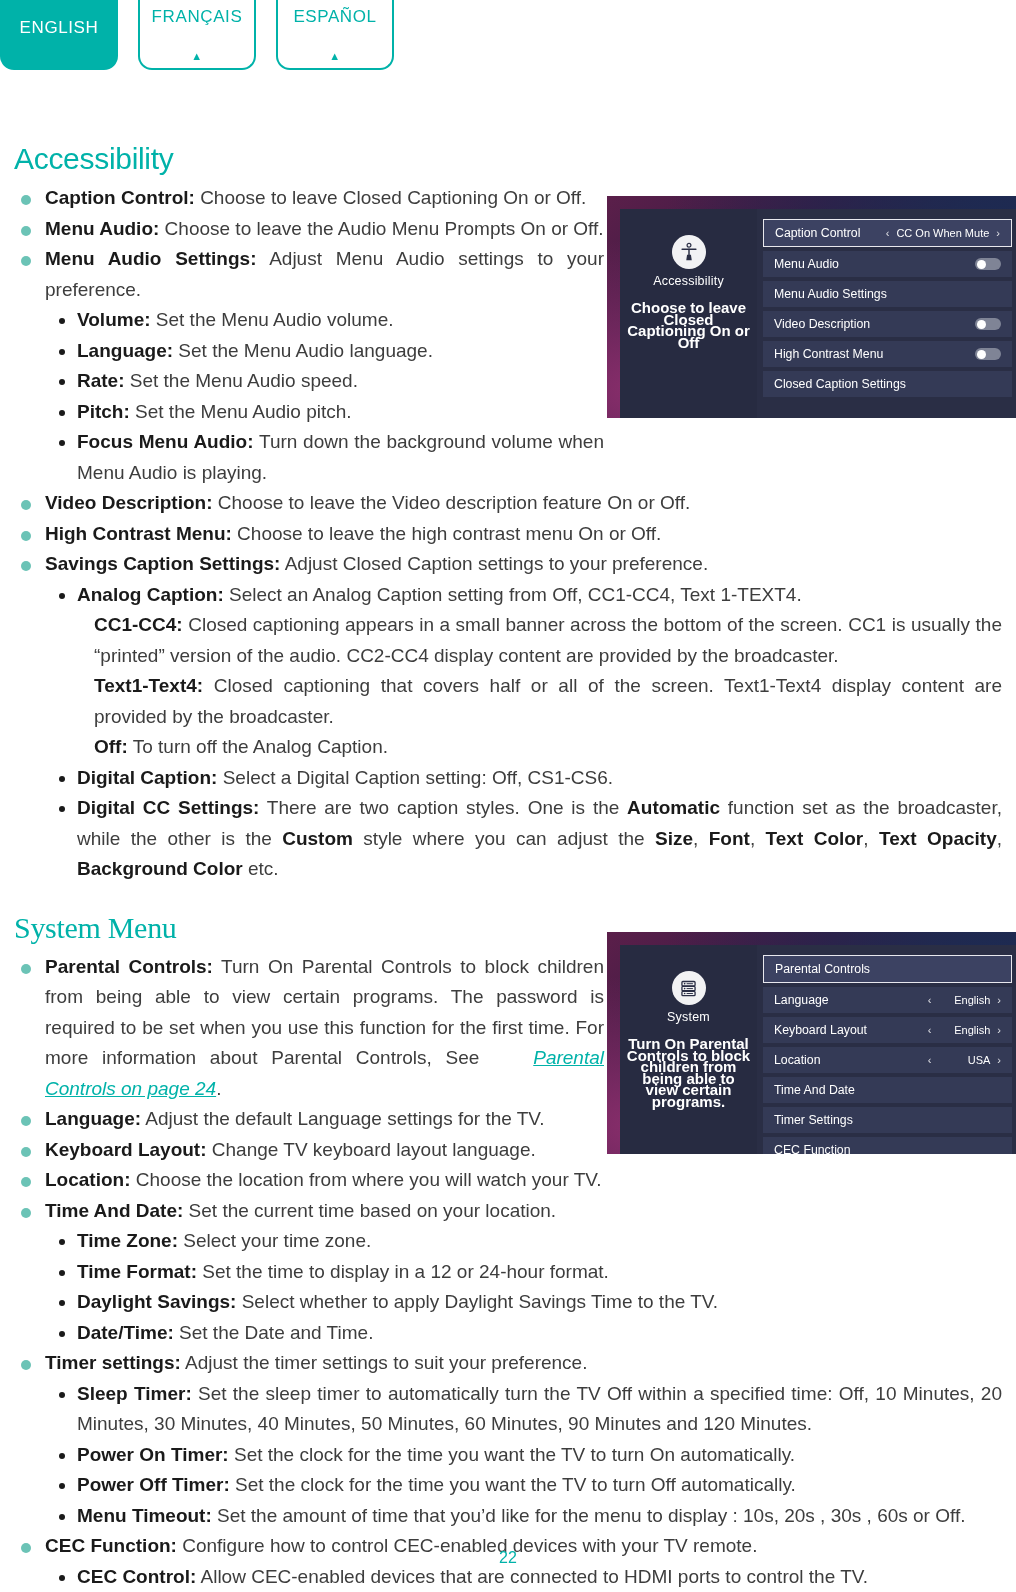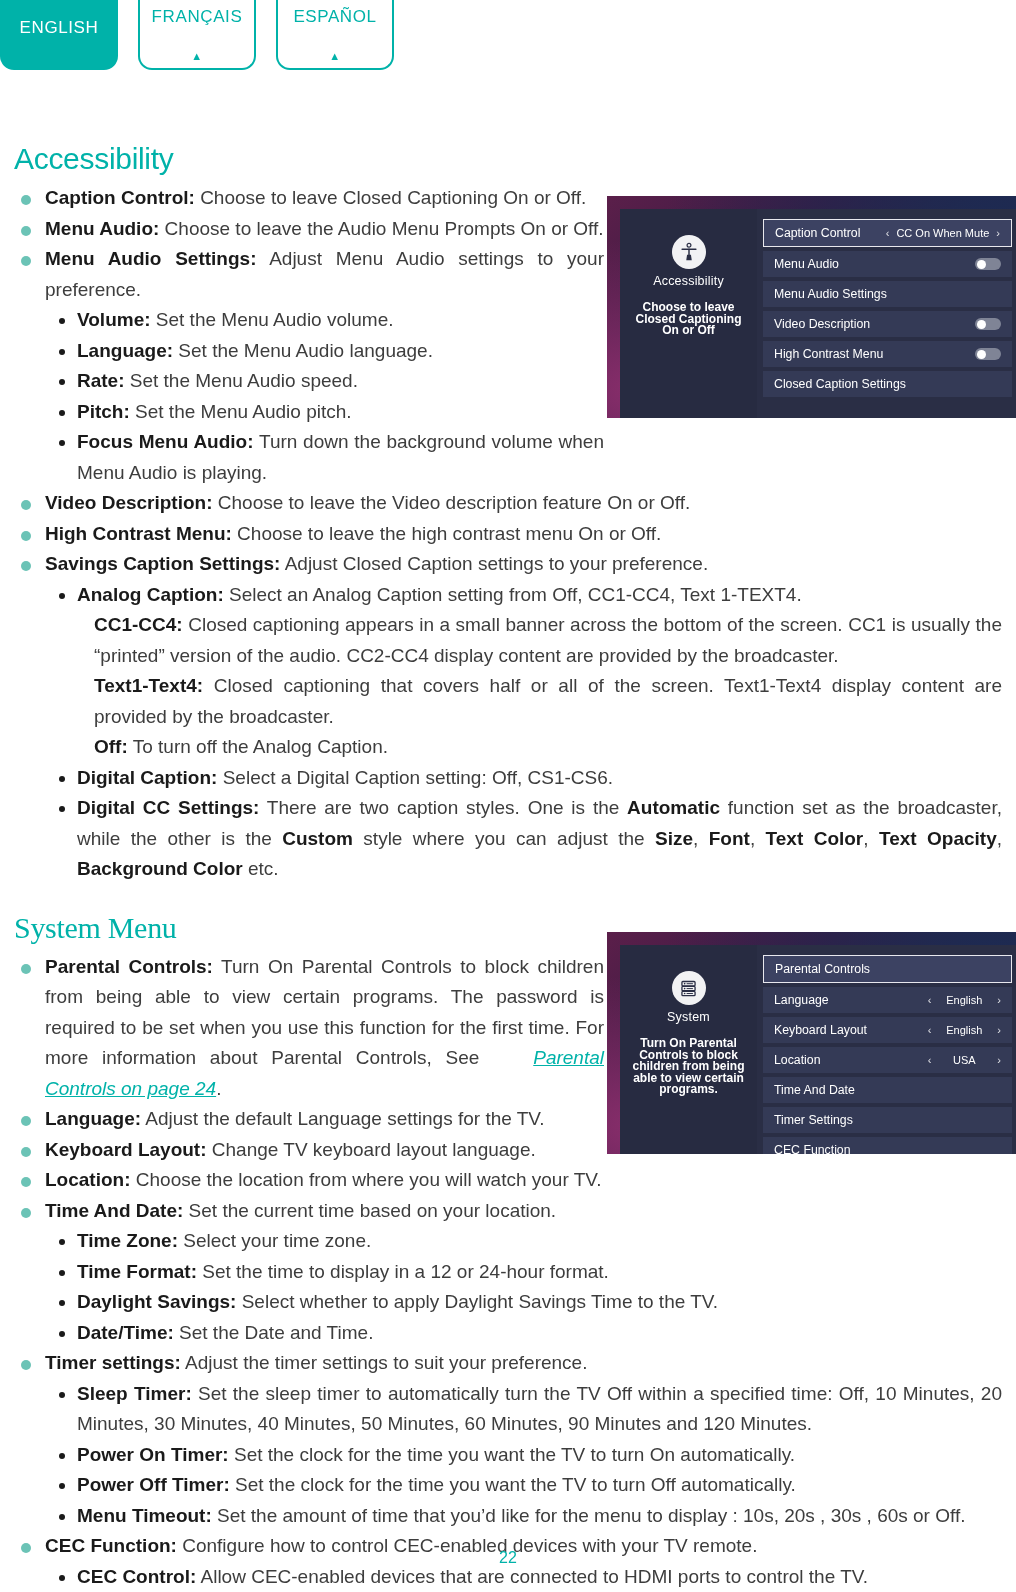--- a/index.html
+++ b/index.html
@@ -154,21 +154,21 @@
     justify-content: center;
   }
   .tv-left-title {
     color: #ffffff;
     font-size: 12.5px;
     margin-top: 5px;
     letter-spacing: .2px;
   }
   .tv-left-desc {
     color: #ffffff;
-    font-size: 12px;
+    font-size: 15px;
     line-height: 11.5px;
     text-align: center;
     margin-top: 14px;
     padding: 0 6px;
     font-weight: bold;
   }
   .tv-right {
     flex: 1;
     padding-top: 10px;
     padding-left: 6px;
@@ -192,21 +192,21 @@
   }
   .tv-row .label { flex: 1; }
   .tv-row .value {
     font-size: 11px;
     color: #ffffff;
     display: flex;
     align-items: center;
     gap: 7px;
   }
   .tv-row .chev { font-size: 11px; opacity: .85; }
-  .tv-row .valtext { min-width: 52px; text-align: center; }
+  .tv-row .valtext { min-width: 52px; text-align: right; }
   .toggle {
     width: 26px;
     height: 12px;
     border-radius: 7px;
     background: #7f8496;
     position: relative;
   }
   .toggle::after {
     content: "";
     position: absolute;

